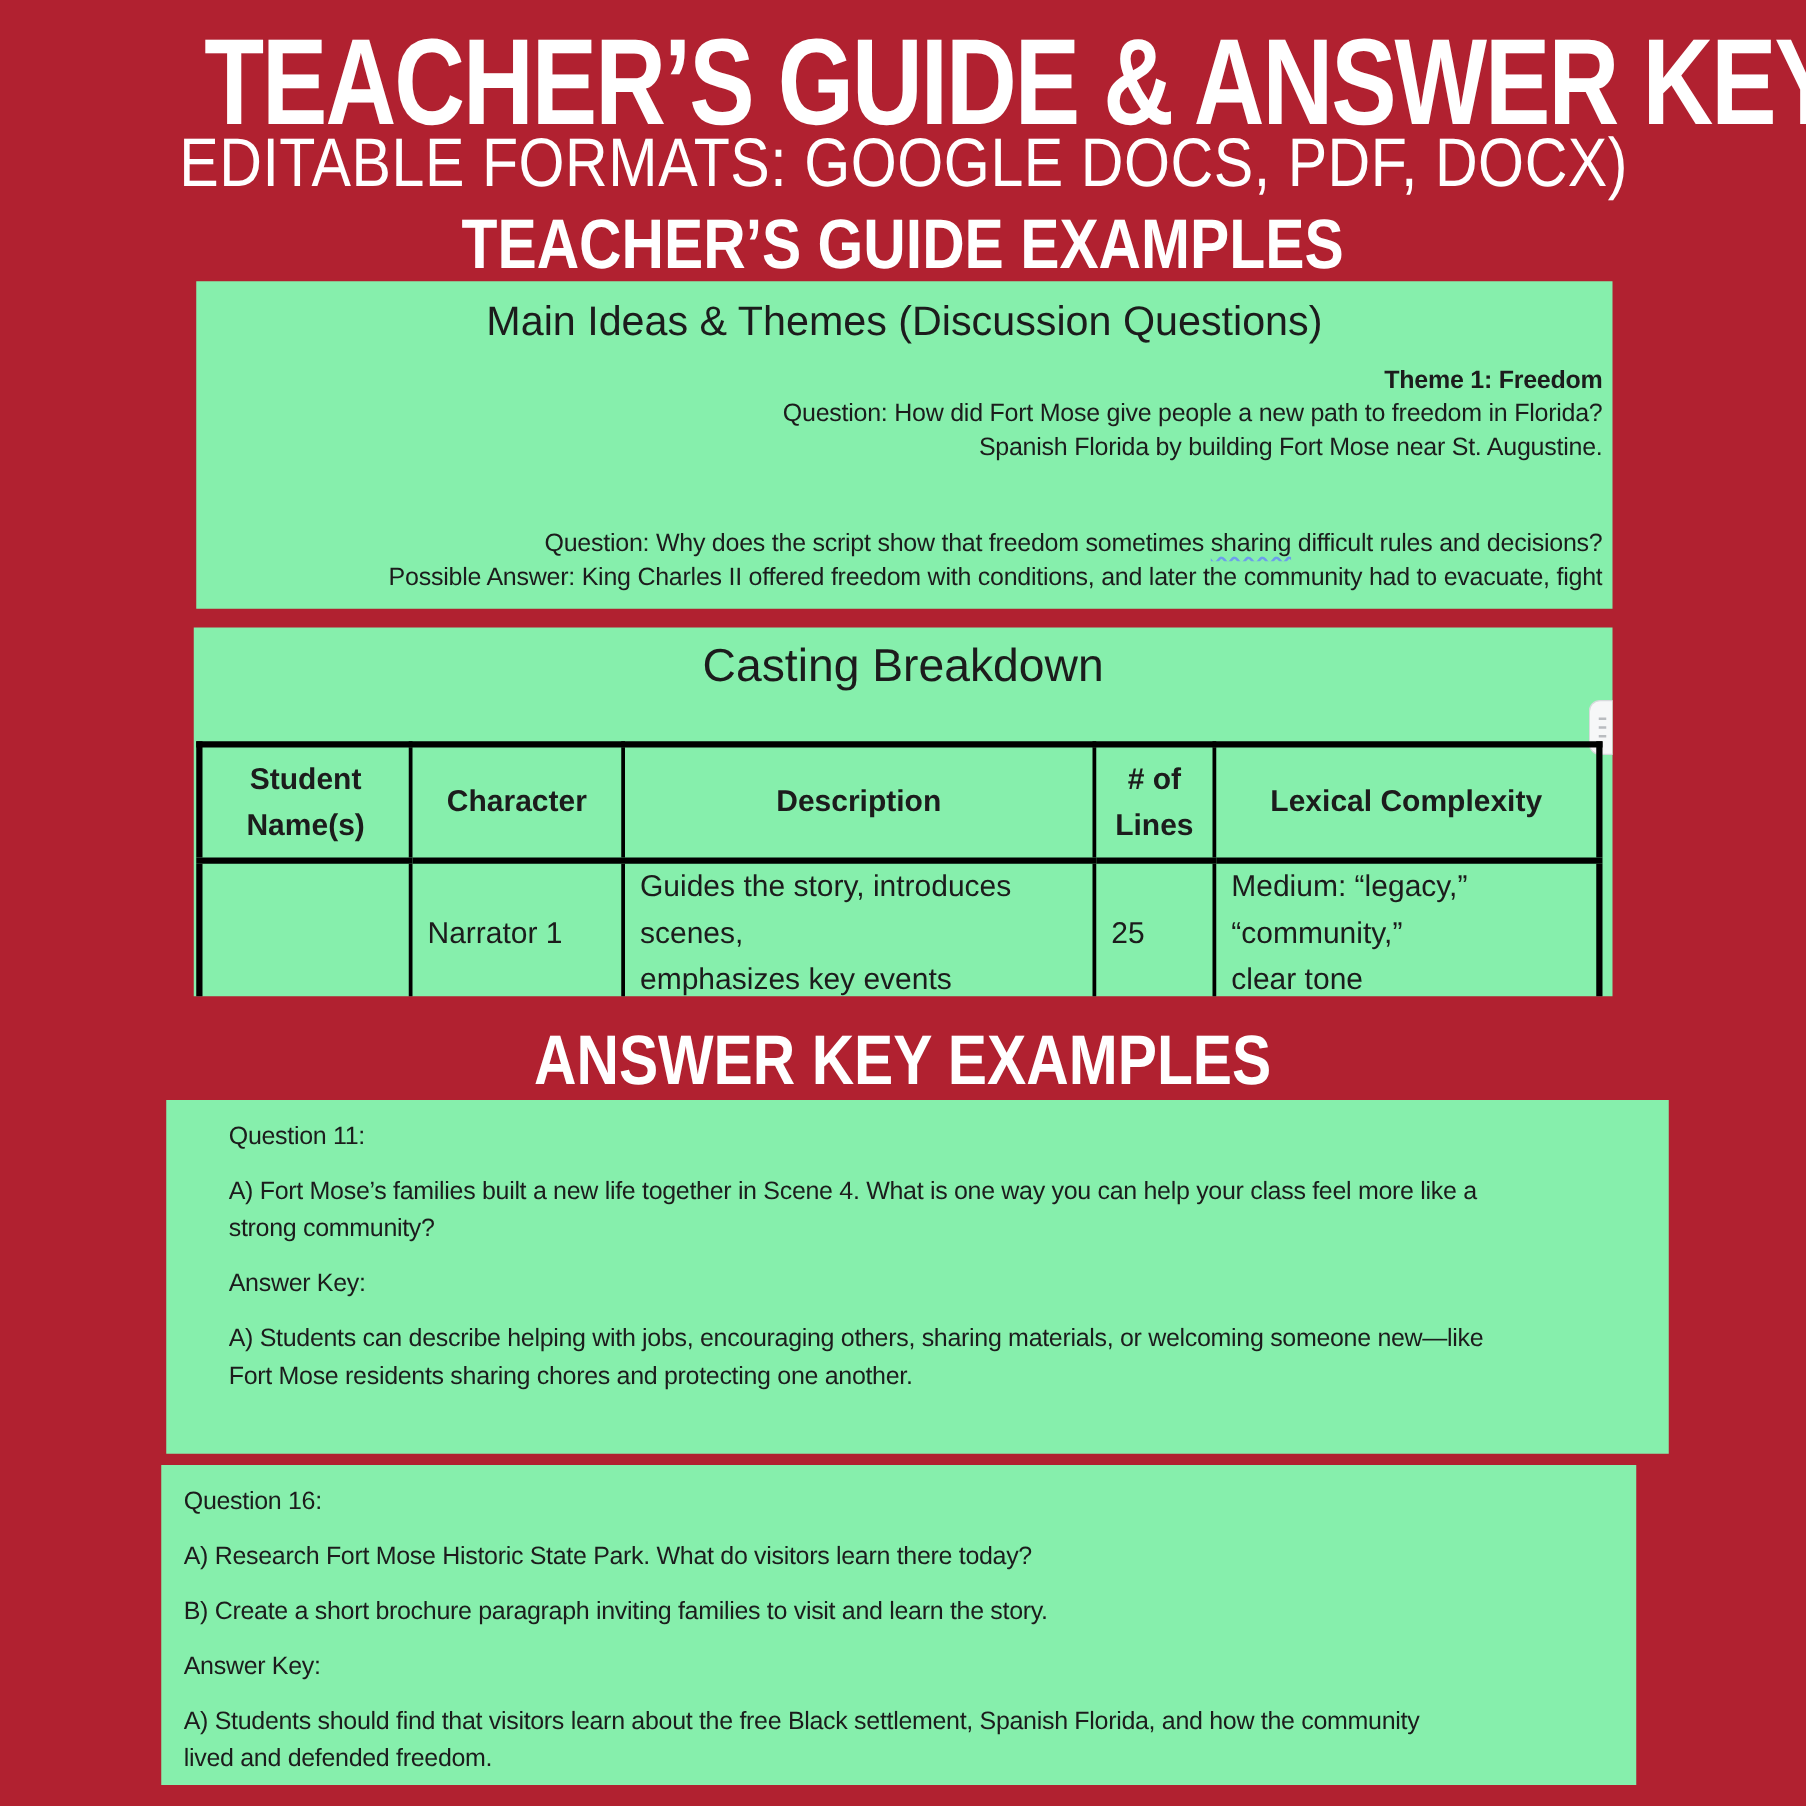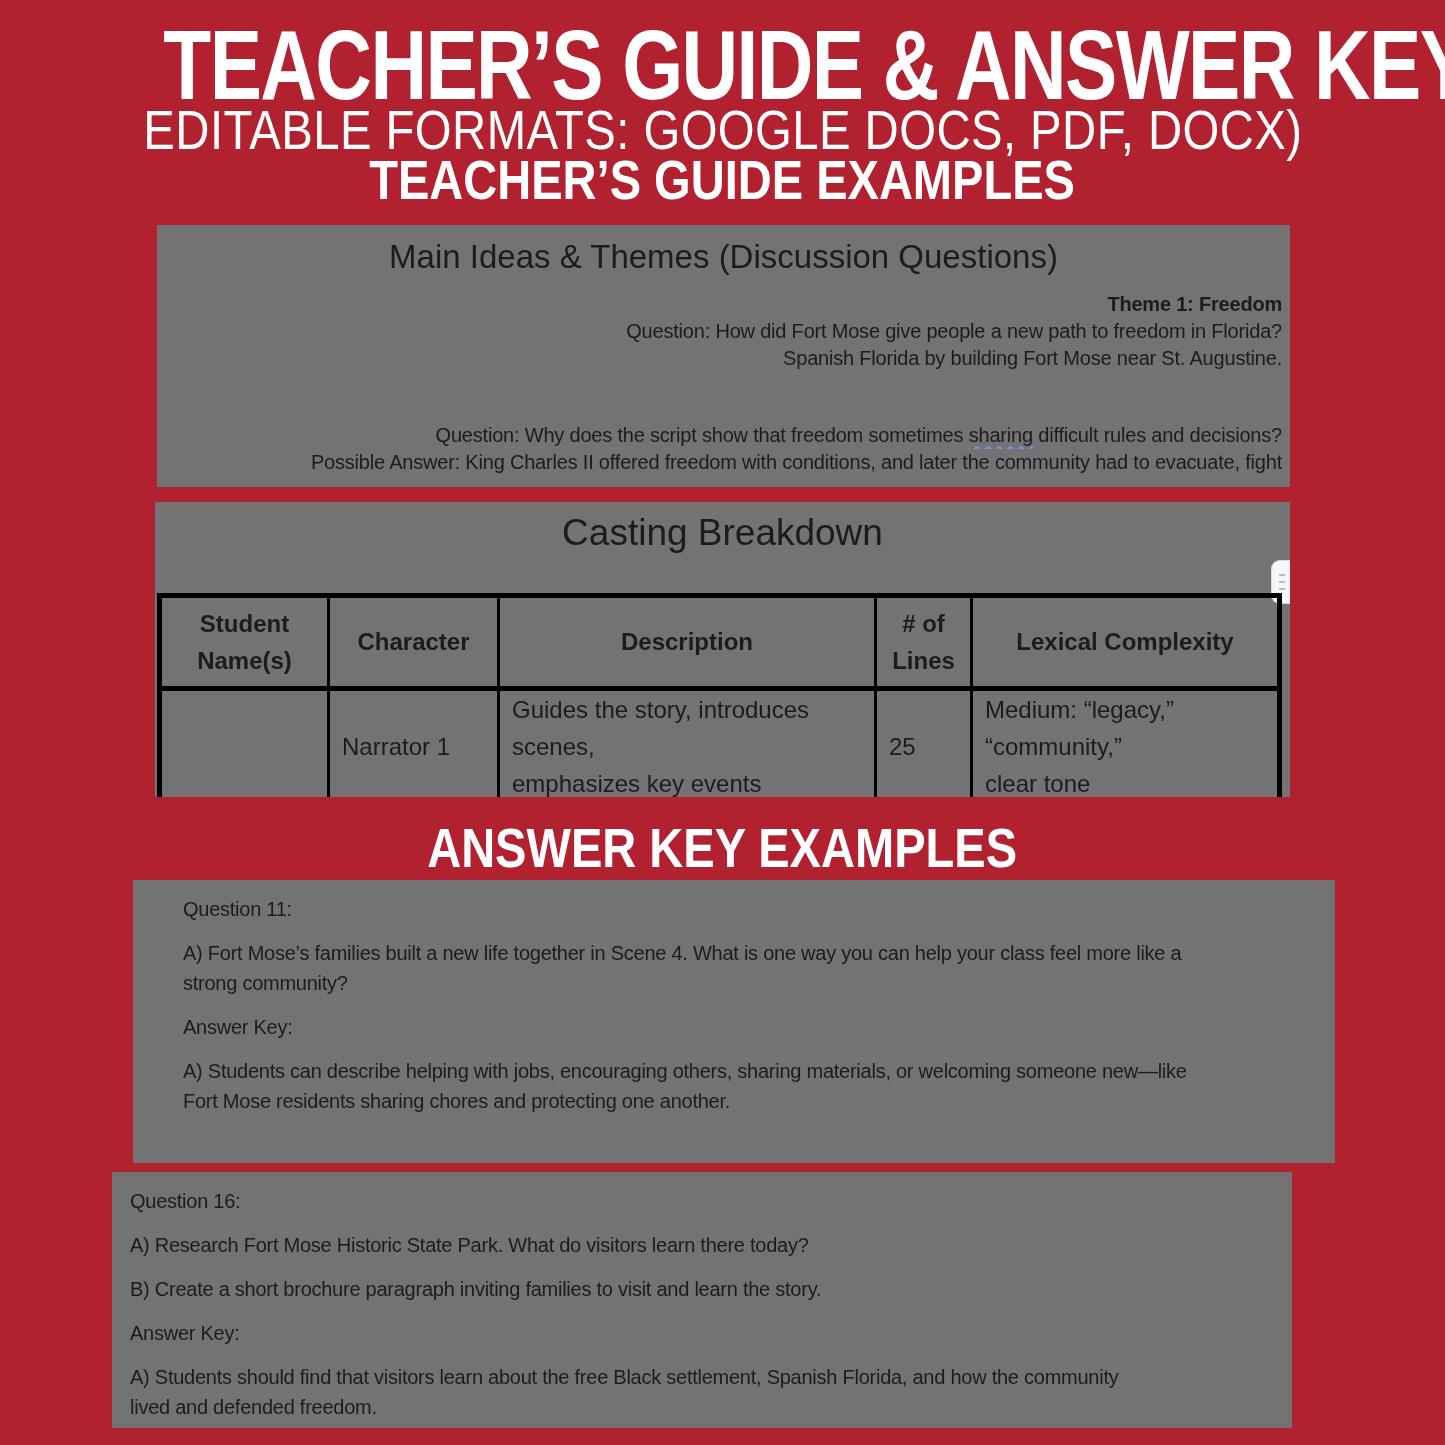--- a/index.html
+++ b/index.html
@@ -17,25 +17,25 @@
     position: absolute; left: 0; right: 0;
     text-align: center; color: #ffffff; white-space: nowrap;
   }
   .cond { display: inline-block; transform-origin: 50% 50%; }
   .main-title { top: 16px; font-size: 98px; font-weight: bold; line-height: 1; }
   .main-title .cond { transform: scaleX(0.80); letter-spacing: -2px; }
   .subtitle { top: 103px; font-size: 55px; font-weight: normal; line-height: 1; }
   .subtitle .cond { transform: scaleX(0.86); letter-spacing: 0.5px; }
   .section-title { font-size: 56px; font-weight: bold; line-height: 1; }
   .section-title .cond { transform: scaleX(0.84); letter-spacing: 0px; }
-  .section-1 { top: 152px; }
+  .section-1 { top: 167px; }
   .section-2 { top: 820px; }
 
   
-  .panel { position: absolute; background: #737373; overflow: hidden; }
+  .panel { position: absolute; background: #86efac; overflow: hidden; }
 
   
   .panel-discussion { left: 157px; top: 225px; width: 1133px; height: 262px; }
   .doc-title { text-align: center; font-weight: normal; }
   .disc-title { margin-top: 13px; font-size: 33px; }
   .disc-body {
     position: absolute; left: 12px; right: 8px; top: 66px;
     font-size: 20px; line-height: 27px; letter-spacing: -0.2px; text-align: right;
   }
   .dline { height: 27px; white-space: nowrap; overflow: hidden; }
@@ -73,21 +73,21 @@
   .scroll-widget {
     position: absolute; right: -2px; top: 58px; width: 20px; height: 42px;
     background: #f6f7f8; border: 1px solid #d8dadd; border-right: none;
     border-radius: 9px 0 0 9px;
     display: flex; flex-direction: column; align-items: center; justify-content: center; gap: 5px;
   }
   .scroll-widget i { display: block; width: 6px; height: 2px; background: #b9bcc0; }
 
   
   .panel-qa1 { left: 133px; top: 880px; width: 1170px; height: 283px; padding-left: 32px; }
-  .panel-qa2 { left: 112px; top: 1172px; width: 1180px; height: 256px; }
+  .panel-qa2 { left: 129px; top: 1172px; width: 1180px; height: 256px; }
   .qa-body {
     padding: 14px 18px 0 18px;
     font-size: 20px; line-height: 30px; letter-spacing: -0.25px;
   }
   .qa-body .para { margin: 0 0 14px 0; }
   .qline { height: 30px; white-space: nowrap; overflow: hidden; }
 </style>
 </head>
 <body>
 

